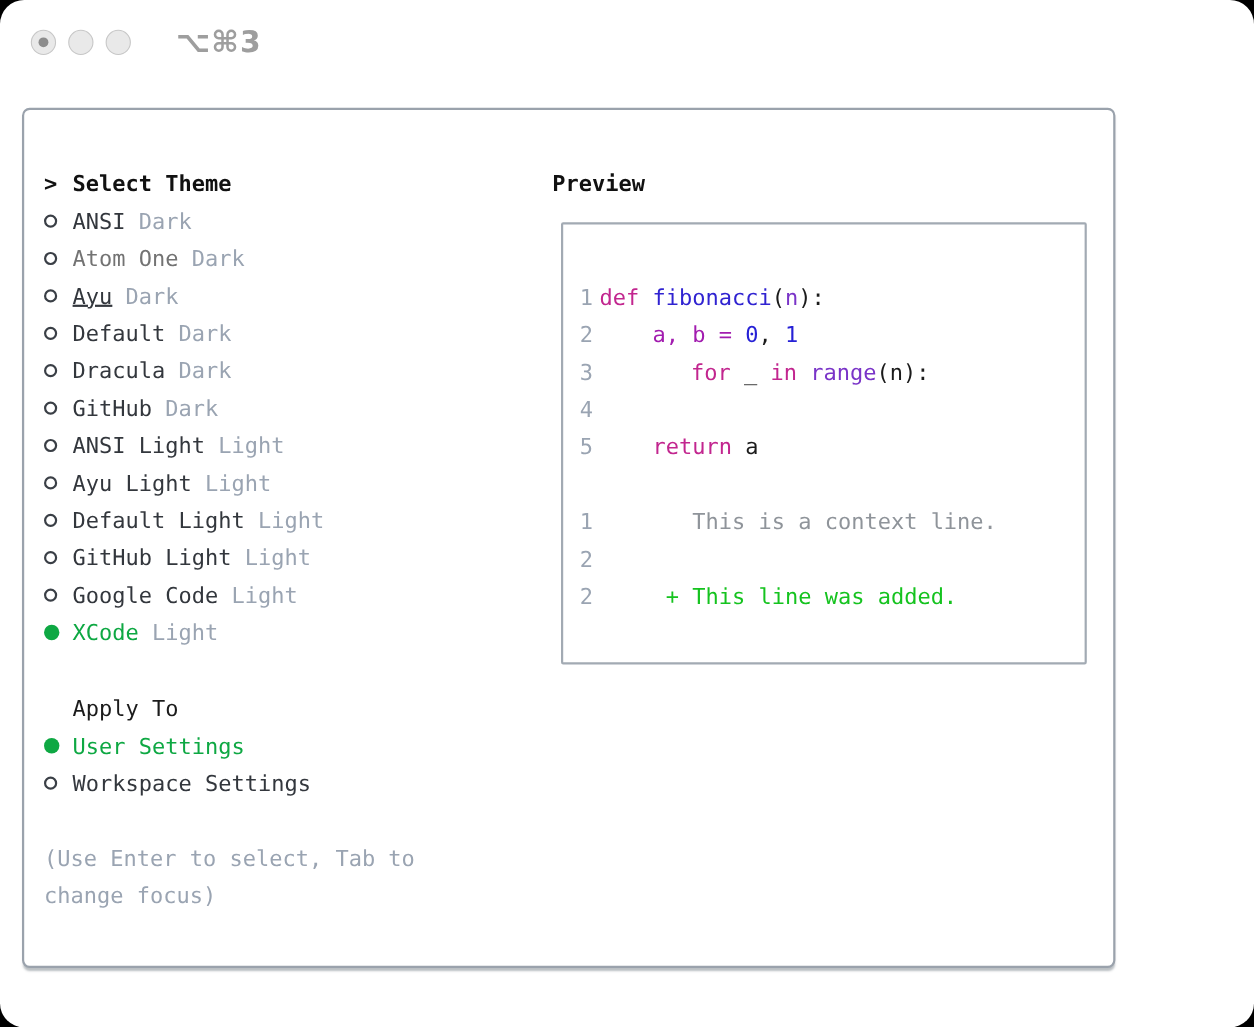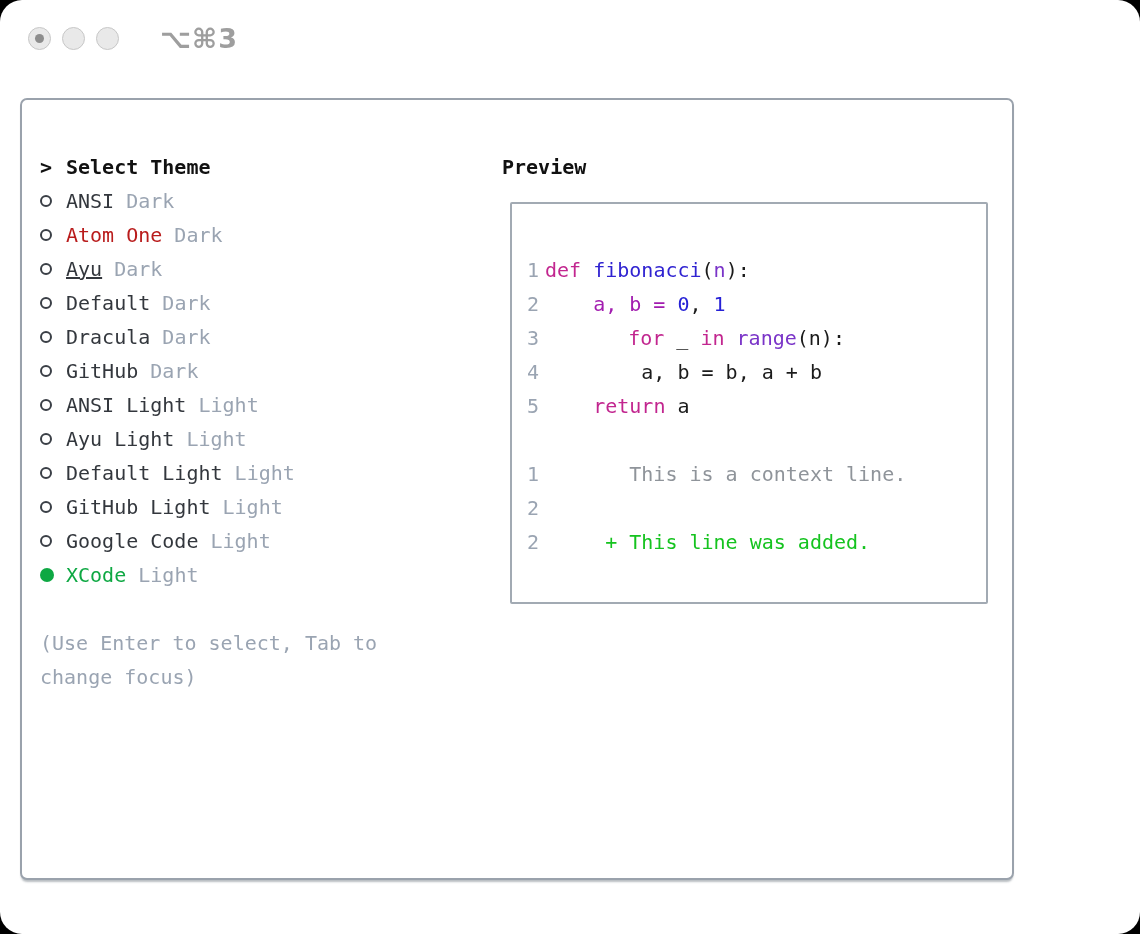--- a/index.html
+++ b/index.html
@@ -76,21 +76,21 @@
               <span class="marker">
                 <span class="ring"></span>
               </span>
               <span class="item-label" style="color: rgb(51, 55, 61);">ANSI</span>
               <span class="item-tag" style="color: rgb(154, 164, 178);"> Dark</span>
             </div>
             <div class="row">
               <span class="marker">
                 <span class="ring"></span>
               </span>
-              <span class="item-label" style="color: #b91c1c;">Atom One</span>
+              <span class="item-label" style="color: #737373;">Atom One</span>
               <span class="item-tag" style="color: rgb(154, 164, 178);"> Dark</span>
             </div>
             <div class="row">
               <span class="marker">
                 <span class="ring"></span>
               </span>
               <span class="item-label" style="color: rgb(51, 55, 61); text-decoration: underline;">Ayu</span>
               <span class="item-tag" style="color: rgb(154, 164, 178);"> Dark</span>
             </div>
             <div class="row">
@@ -152,20 +152,40 @@
             <div class="row">
               <span class="marker">
                 <span class="ring on" style="background: rgb(14, 168, 67); border-radius: 50%;"></span>
               </span>
               <span class="item-label" style="color: rgb(14, 168, 67);">XCode</span>
               <span class="item-tag" style="color: rgb(154, 164, 178);"> Light</span>
             </div>
           </div>
       </div>
 
+      <div class="apply-block">
+        <div class="row">
+          <span class="marker"></span>
+          <span class="hdr" style="font-weight:normal;color:#1b1b1b;">Apply To</span>
+        </div>
+        <div id="apply-items">
+            <div class="row">
+              <span class="marker">
+                <span class="ring on" style="background: rgb(14, 168, 67); border-radius: 50%;"></span>
+              </span>
+              <span class="item-label" style="color: rgb(14, 168, 67);">User Settings</span>
+            </div>
+            <div class="row">
+              <span class="marker">
+                <span class="ring"></span>
+              </span>
+              <span class="item-label" style="color: rgb(51, 55, 61);">Workspace Settings</span>
+            </div>
+          </div>
+      </div>
 
       <div class="hint">(Use Enter to select, Tab to change focus)</div>
     </div>
 
     <div class="preview-title">Preview</div>
 
     <div class="preview-box">
       <div id="code-lines">
           <div class="cline">
             <span class="gutter">1</span>
@@ -174,21 +194,20 @@
           <div class="cline">
             <span class="gutter">2</span>
             <span class="code-text"><span style="color: #a21caf;">    a, b = </span><span style="color: rgb(38, 33, 214);">0</span><span style="color: rgb(27, 27, 27);">, </span><span style="color: rgb(38, 33, 214);">1</span></span>
           </div>
           <div class="cline">
             <span class="gutter">3</span>
             <span class="code-text"><span style="color: rgb(27, 27, 27);">    </span><span style="color: rgb(194, 38, 143); margin-left: 35px;">for</span><span style="color: rgb(27, 27, 27);"> _ </span><span style="color: rgb(194, 38, 143);">in</span><span style="color: rgb(27, 27, 27);"> </span><span style="color: rgb(122, 52, 200);">range</span><span style="color: rgb(27, 27, 27);">(n):</span></span>
           </div>
           <div class="cline">
             <span class="gutter">4</span>
-            <span class="code-text"><span style="color: rgb(27, 27, 27);">        a, b = b, a + b</span></span>
           </div>
           <div class="cline">
             <span class="gutter">5</span>
             <span class="code-text"><span style="color: rgb(27, 27, 27);">    </span><span style="color: rgb(194, 38, 143);">return</span><span style="color: rgb(27, 27, 27);"> a</span></span>
           </div>
         </div>
       <div class="spacer"></div>
       <div id="diff-lines">
           <div class="cline">
             <span class="gutter">1</span>

